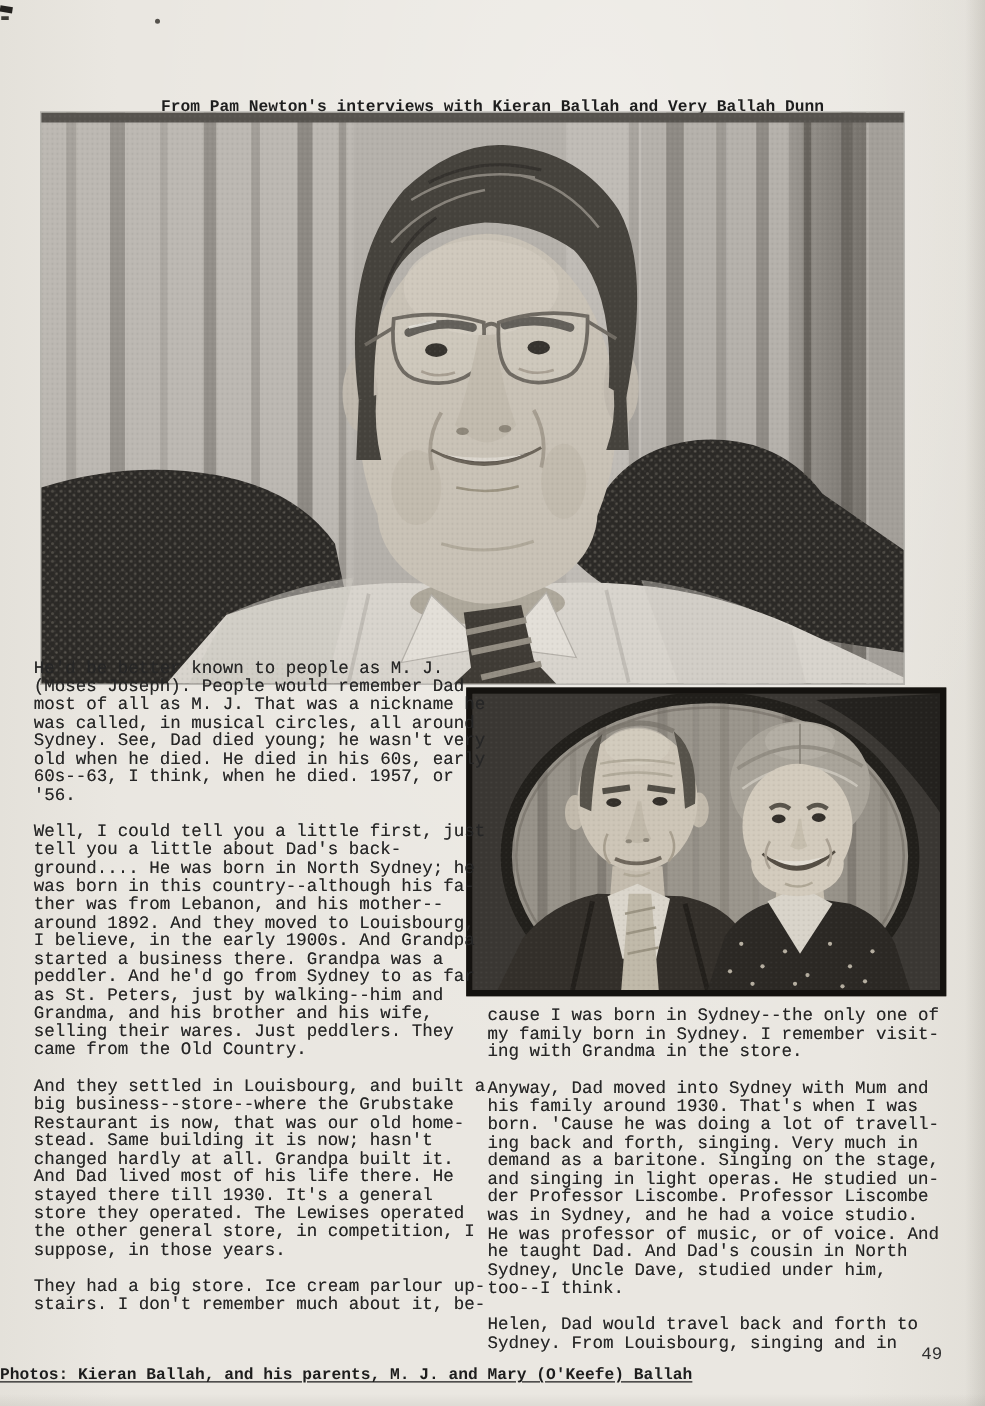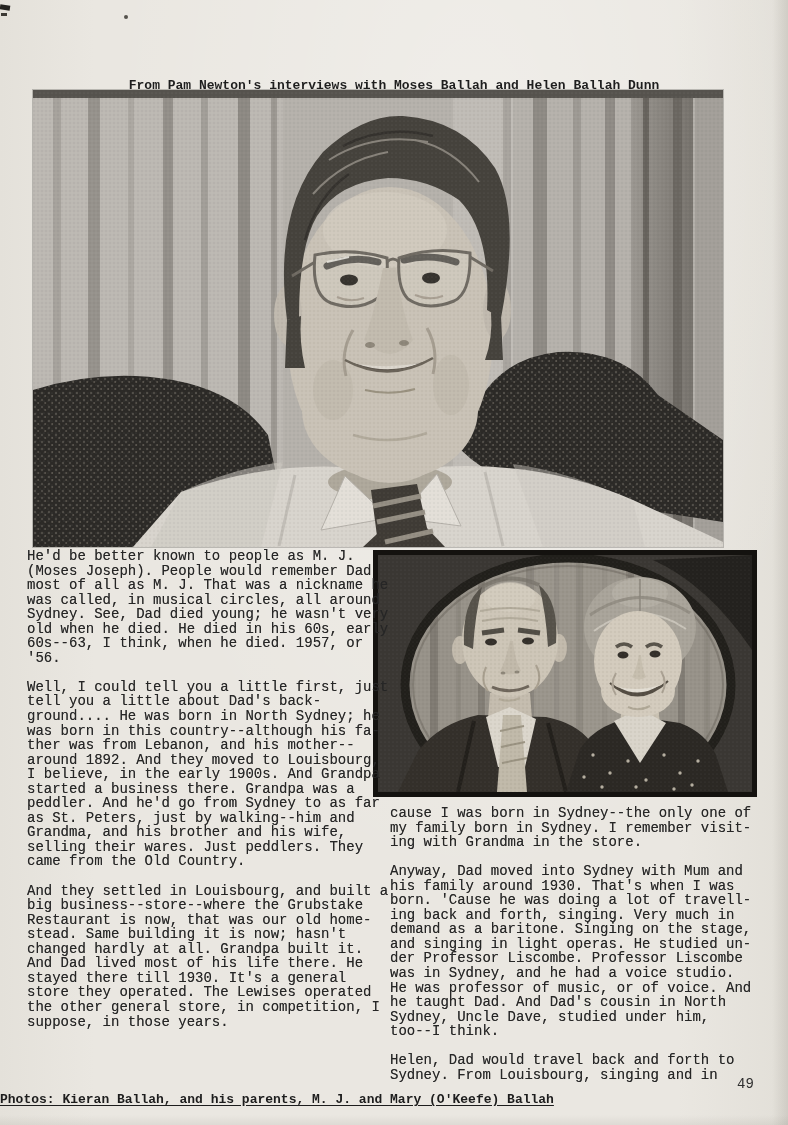--- a/index.html
+++ b/index.html
@@ -44,21 +44,21 @@
   .couple-photo{
     position:absolute;left:373px;top:550px;width:384px;height:247px;
     box-sizing:border-box;border:5px solid #14120f;background:#43403b;
   }
   .main-photo svg,.couple-photo svg{display:block;width:100%;height:100%;}
 
   .col{position:absolute;font-size:14px;line-height:14.55px;
     color:#262626;text-shadow:0 0 .35px rgba(38,38,38,.55);}
   .col p{margin:0 0 14.55px 0;white-space:pre-wrap;}
   .col p:last-child{margin-bottom:0;}
-  .left-col{left:27px;top:549px;width:370px;}
+  .left-col{left:27px;top:528px;width:370px;}
   .right-col{left:390px;top:806px;width:370px;}
 
   .caption{
     position:absolute;left:0;top:1092px;width:100%;text-align:left;
     font-weight:700;font-size:13px;line-height:15px;
     text-decoration:underline;text-underline-offset:2px;
     color:#1d1d1d;
   }
   .page-number{position:absolute;left:737px;top:1076px;font-size:14px;color:#2f2f2f;}
 </style>
@@ -66,21 +66,21 @@
 <body>
 
 <div class="page">
 
   <div class="mark1"></div>
   <div class="mark2"></div>
   <div class="mark3"></div>
   <div class="edge-shade"></div>
   <div class="bottom-shade"></div>
 
-  <div class="subtitle">From Pam Newton's interviews with Moses Ballah and Helen Ballah Dunn</div>
+  <div class="subtitle">From Pam Newton's interviews with Kieran Ballah and Very Ballah Dunn</div>
 
   <figure class="main-photo" role="img" aria-label="Black-and-white photo of Kieran Ballah, a smiling man with combed-back dark hair and aviator glasses, wearing a white shirt and striped tie, seated in a dark tweed chair in front of striped curtains">
     <svg viewBox="0 0 690 457" preserveAspectRatio="none">
       <defs>
         <pattern id="tweed" width="7" height="7" patternUnits="userSpaceOnUse">
           <rect width="7" height="7" fill="#2b2926"></rect>
           <circle cx="2" cy="2" r="1.2" fill="#4f4c46"></circle>
           <circle cx="5.2" cy="5" r="1" fill="#5a564f"></circle>
         </pattern>
         <pattern id="halftone" width="4" height="4" patternUnits="userSpaceOnUse">
@@ -317,20 +317,22 @@
     <p>And they settled in Louisbourg, and built a
 big business--store--where the Grubstake
 Restaurant is now, that was our old home-
 stead. Same building it is now; hasn't
 changed hardly at all. Grandpa built it.
 And Dad lived most of his life there. He
 stayed there till 1930. It's a general
 store they operated. The Lewises operated
 the other general store, in competition, I
 suppose, in those years.</p>
+    <p>They had a big store. Ice cream parlour up-
+stairs. I don't remember much about it, be-</p>
   </div>
 
   <div class="col right-col">
     <p>cause I was born in Sydney--the only one of
 my family born in Sydney. I remember visit-
 ing with Grandma in the store.</p>
     <p>Anyway, Dad moved into Sydney with Mum and
 his family around 1930. That's when I was
 born. 'Cause he was doing a lot of travell-
 ing back and forth, singing. Very much in

